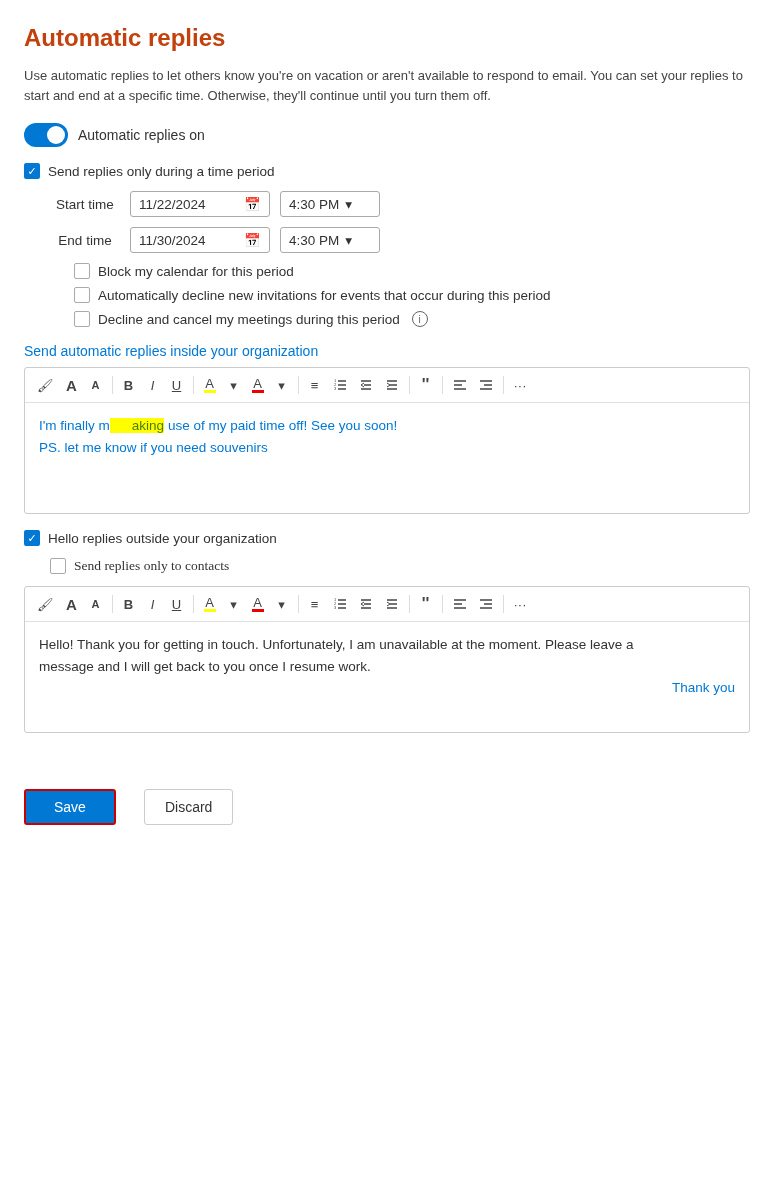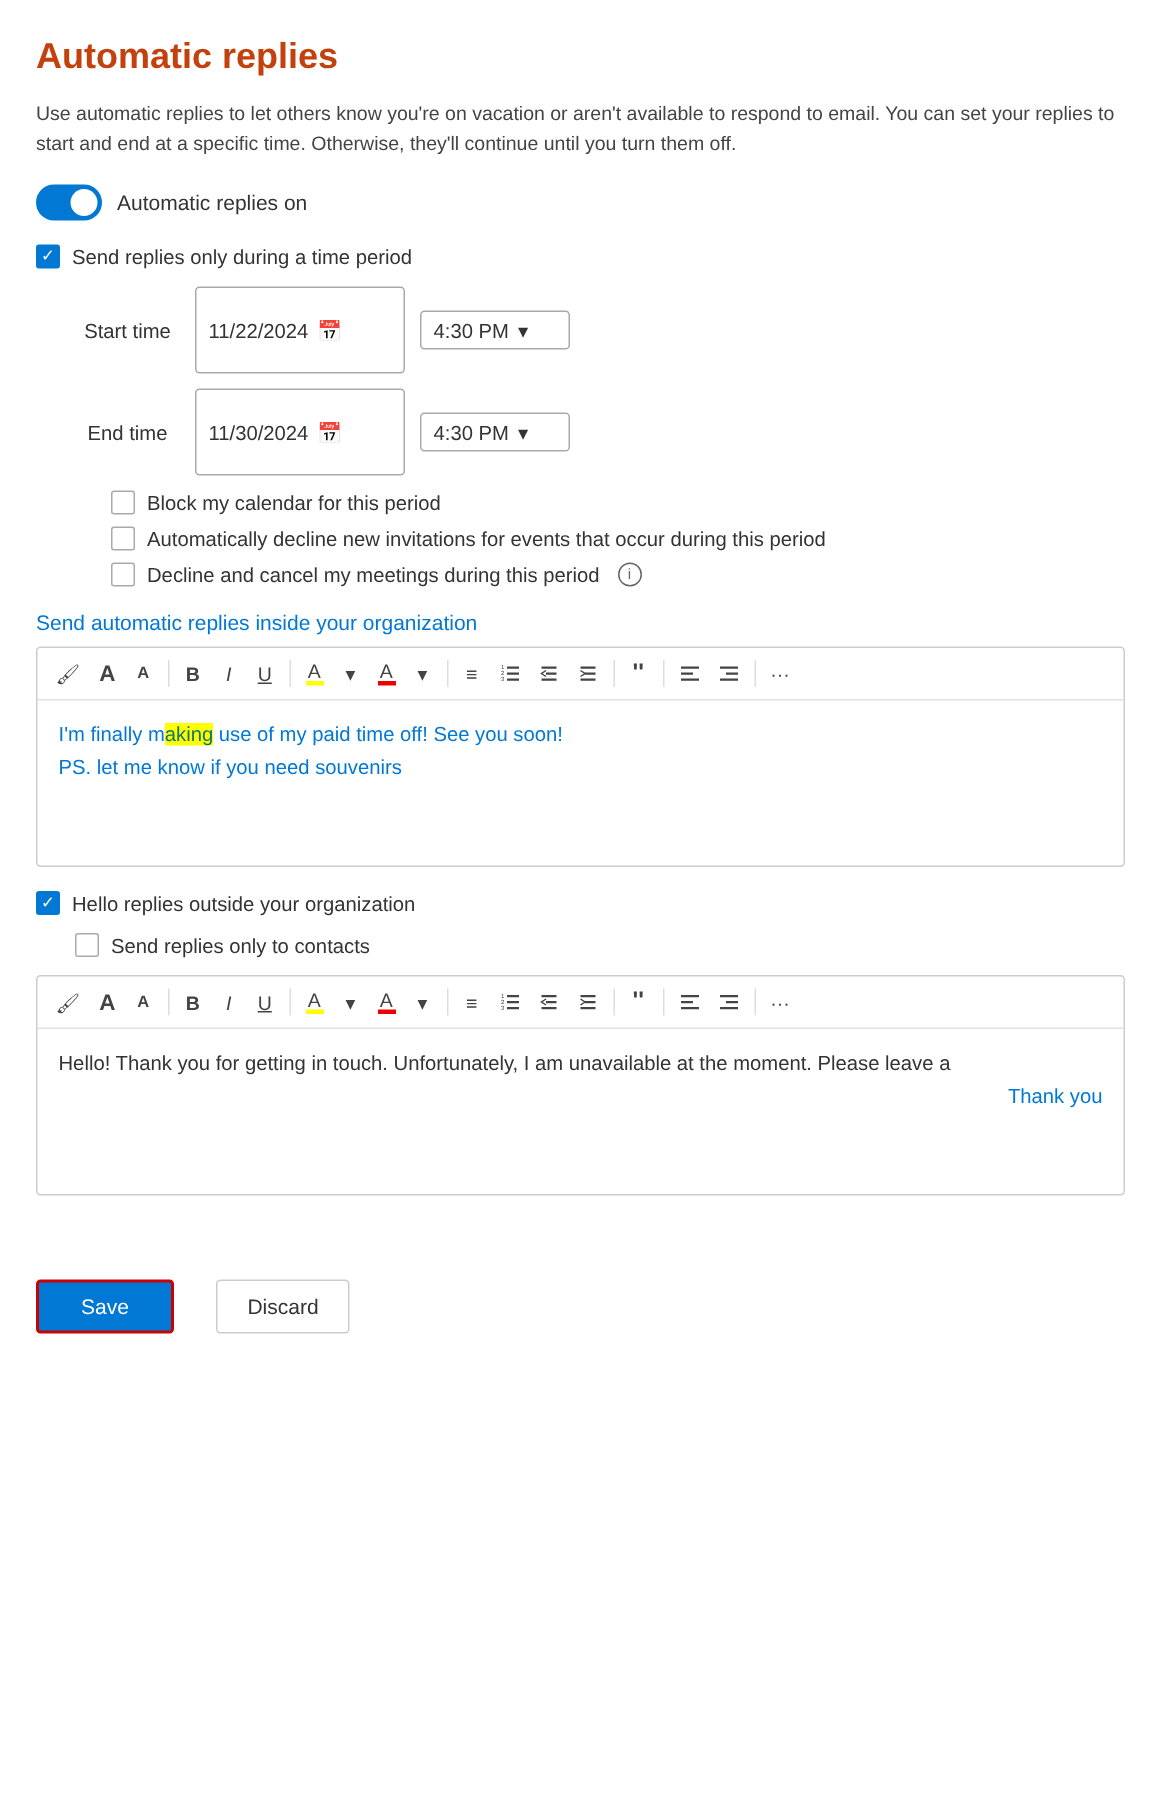--- a/index.html
+++ b/index.html
@@ -105,25 +105,26 @@
       width: 70px;
       font-size: 13.5px;
       color: #333;
       text-align: center;
     }
     .date-input {
       display: flex;
       align-items: center;
       border: 1.5px solid #aaa;
       border-radius: 3px;
-      padding: 20px 8px;
+      padding: 4px 8px;
       gap: 6px;
       background: #fff;
       cursor: pointer;
       min-width: 140px;
+      justify-content: space-between;
     }
     .date-input span {
       font-size: 13.5px;
       color: #333;
     }
     .cal-icon {
       color: #666;
       font-size: 15px;
     }
     .time-dropdown {
@@ -208,21 +209,22 @@
     }
     .editor-content {
       padding: 12px 14px;
       min-height: 110px;
       font-size: 13.5px;
       color: #0078d4;
       line-height: 1.6;
     }
     .editor-content .highlight {
       background: yellow;
-      color: #0f766e;
+      color: #4d7c0f;
+      padding-left: 22px;
     }
     .outside-section {
       margin-bottom: 8px;
     }
     .bottom-bar {
       display: flex;
       justify-content: flex-start;
       gap: 28px;
       margin-top: 40px;
       padding-top: 16px;
@@ -385,21 +387,21 @@
     <div>I'm finally m<span class="highlight">aking</span> use of my paid time off! See you soon!</div>
     <div>PS. let me know if you need souvenirs</div>
   </div>
 </div>
 
 <div class="outside-section">
   <div class="checkbox-row">
     <div class="checkbox-blue"></div>
     <span class="checkbox-label">Hello replies outside your organization</span>
   </div>
-  <div class="checkbox-row" style="margin-left: 26px;">
+  <div class="checkbox-row" style="margin-left: 26px; font-family: Liberation Serif, serif;">
     <div class="checkbox-empty"></div>
     <span class="checkbox-label">Send replies only to contacts</span>
   </div>
 </div>
 
 <div class="editor-box">
   <div class="editor-toolbar">
     <span class="toolbar-btn">🖌</span>
     <span class="toolbar-btn" style="font-size:15px; font-weight:700;">A</span>
     <span class="toolbar-btn" style="font-size:11px; font-weight:700;">A</span>
@@ -465,20 +467,21 @@
           <line x1="1" y1="3" x2="13" y2="3" stroke="#444" stroke-width="1.5"></line>
           <line x1="5" y1="7" x2="13" y2="7" stroke="#444" stroke-width="1.5"></line>
           <line x1="1" y1="11" x2="13" y2="11" stroke="#444" stroke-width="1.5"></line>
         </svg>
     </span>
     <div class="toolbar-divider"></div>
     <span class="toolbar-btn">···</span>
   </div>
   <div class="editor-content" style="color:#333;">
     <div>Hello! Thank you for getting in touch. Unfortunately, I am unavailable at the moment. Please leave a</div>
+    <div>message and I will get back to you once I resume work.</div>
     <div style="color:#0078d4;text-align:right;">Thank you</div>
   </div>
 </div>
 
 <div class="bottom-bar">
   <button class="btn-save">Save</button>
   <button class="btn-discard">Discard</button>
 </div>
 
 </body></html>

